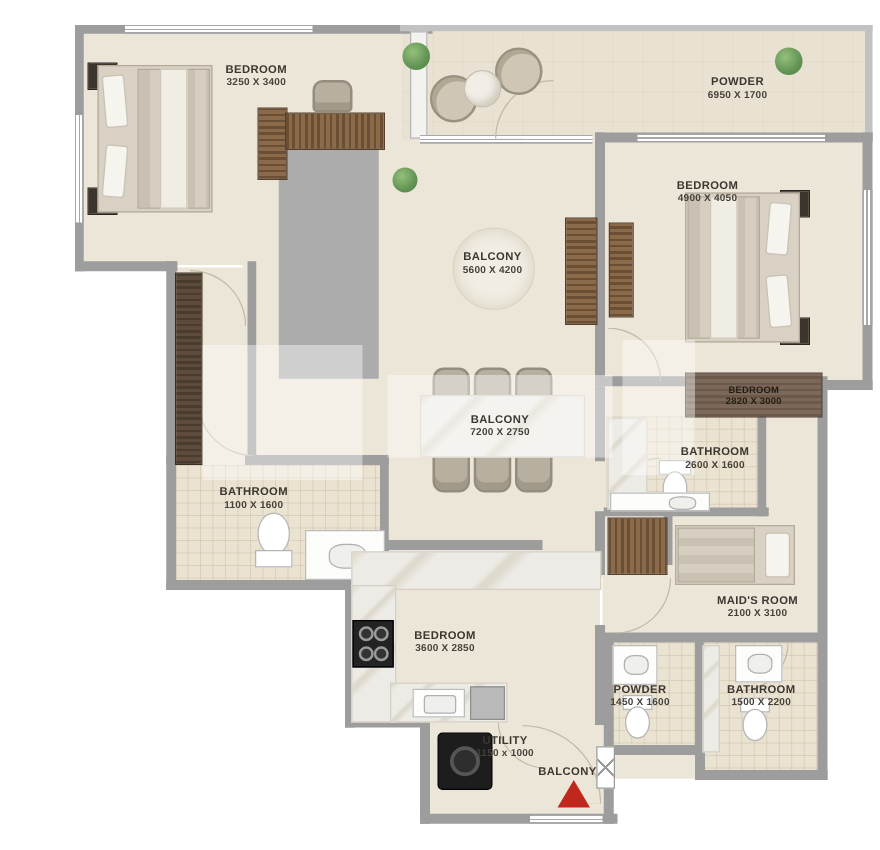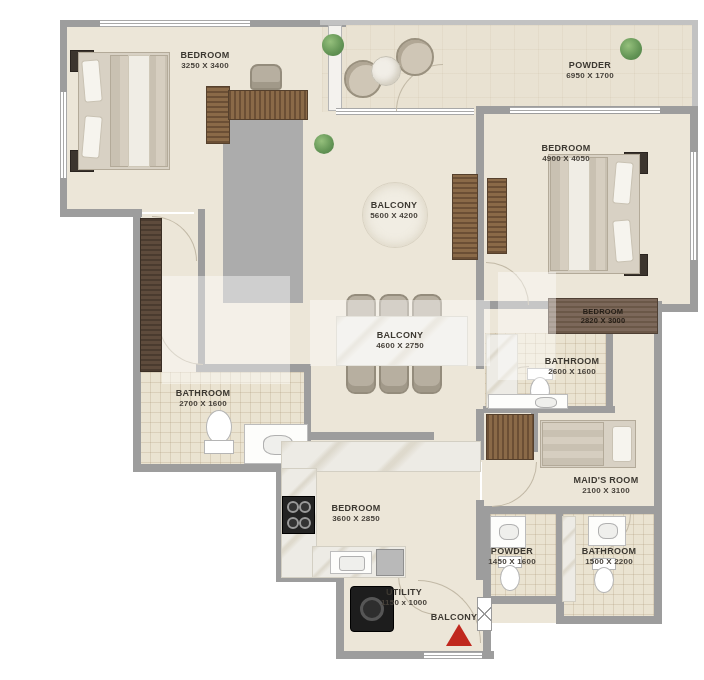--- a/index.html
+++ b/index.html
@@ -287,25 +287,25 @@
   <div class="rlabel" style="left:566px;top:143px;">
     <span class="rname">BEDROOM</span>
     <span class="rdims">4900 X 4050</span>
   </div>
   <div class="rlabel" style="left:394px;top:200px;">
     <span class="rname">BALCONY</span>
     <span class="rdims">5600 X 4200</span>
   </div>
   <div class="rlabel" style="left:400px;top:330px;">
     <span class="rname">BALCONY</span>
-    <span class="rdims">4600 X 2750</span>
+    <span class="rdims">7200 X 2750</span>
   </div>
   <div class="rlabel" style="left:203px;top:388px;">
     <span class="rname">BATHROOM</span>
-    <span class="rdims">2700 X 1600</span>
+    <span class="rdims">1100 X 1600</span>
   </div>
   <div class="rlabel" style="left:572px;top:356px;">
     <span class="rname">BATHROOM</span>
     <span class="rdims">2600 X 1600</span>
   </div>
   <div class="rlabel" style="left:606px;top:475px;">
     <span class="rname">MAID'S ROOM</span>
     <span class="rdims">2100 X 3100</span>
   </div>
   <div class="rlabel" style="left:512px;top:546px;">

